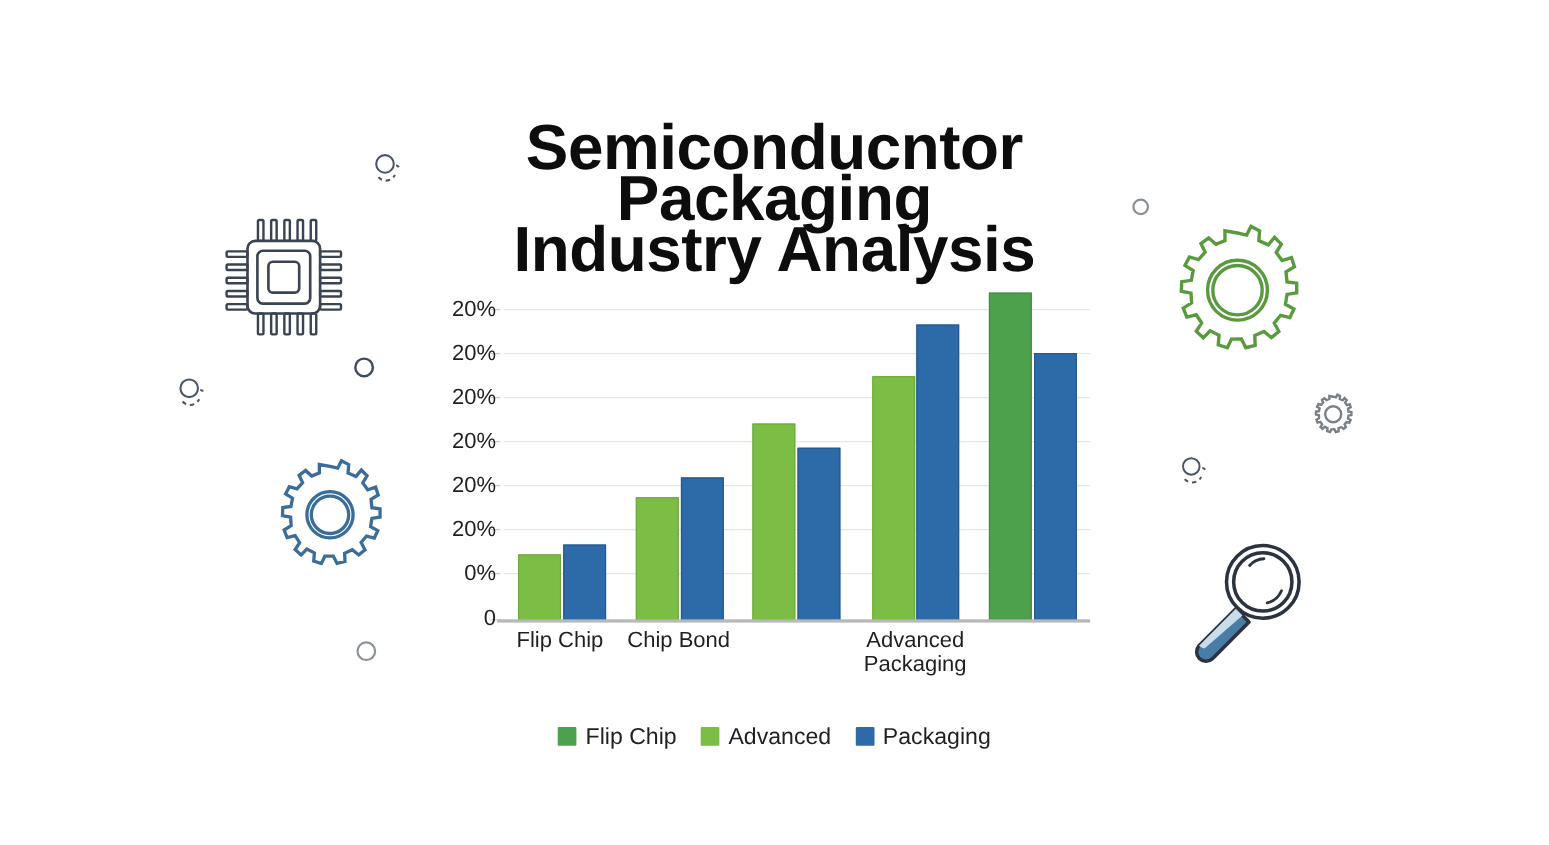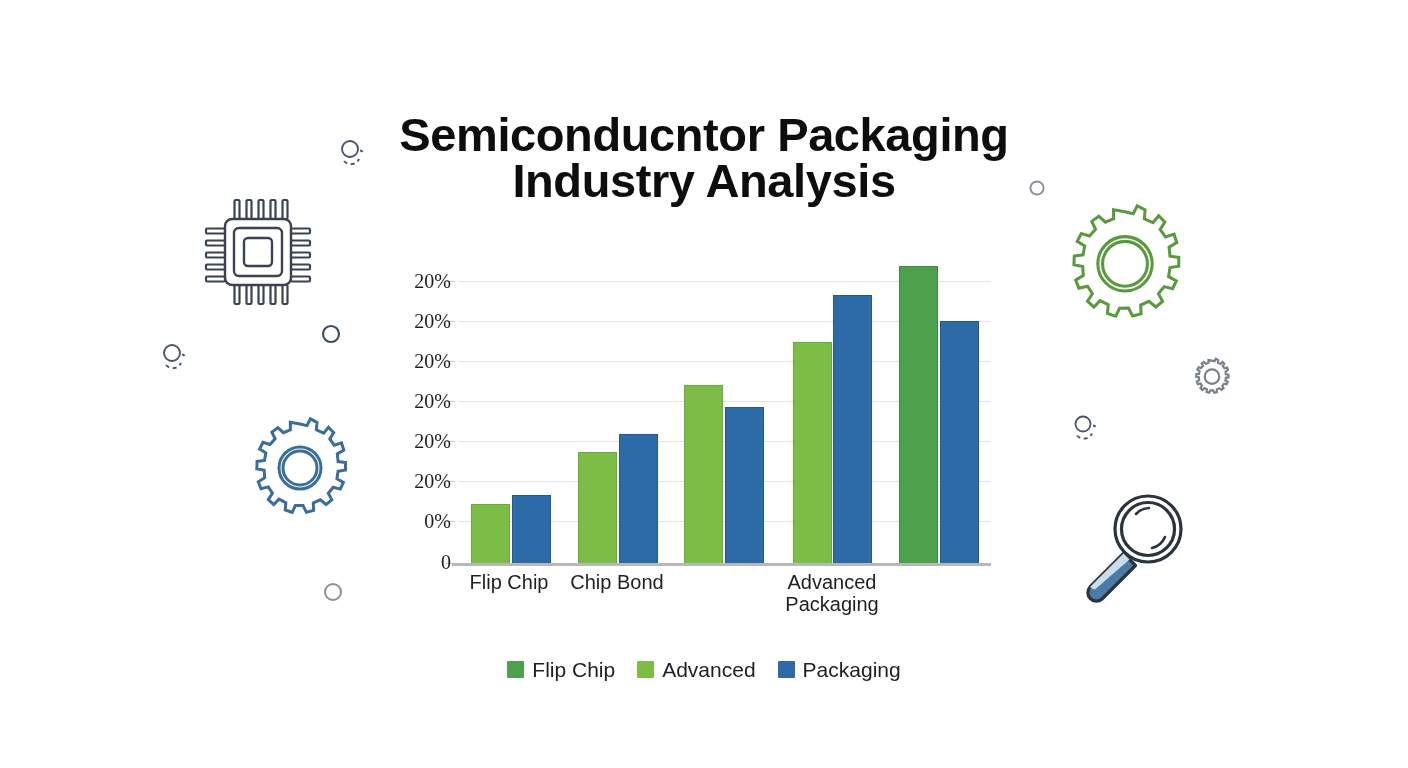--- a/index.html
+++ b/index.html
@@ -30,21 +30,21 @@
   }
   .deco svg { display: block; }
 
   
   #chart-title {
     position: absolute;
     left: 392px;
     top: 112px;
     width: 624px;
     text-align: center;
-    font-size: 47px;
+    font-size: 58px;
     line-height: 46px;
     font-weight: bold;
     letter-spacing: -0.4px;
     color: #0d0d0d;
     white-space: pre-line;
   }
 
   
   #plot-wrap {
     position: absolute;
@@ -78,21 +78,20 @@
     font-size: 20px;
     line-height: 20px;
     color: #1f1f1f;
   }
   #y-axis-labels {
     position: absolute;
     left: 386px;
     top: 0;
     width: 66px;
     height: 768px;
-    font-family: Liberation Serif, serif;
   }
   .y-tick-mark {
     position: absolute;
     left: 446px;
     width: 9px;
     height: 1px;
     background: #c4c4c4;
   }
 
   .bar {

